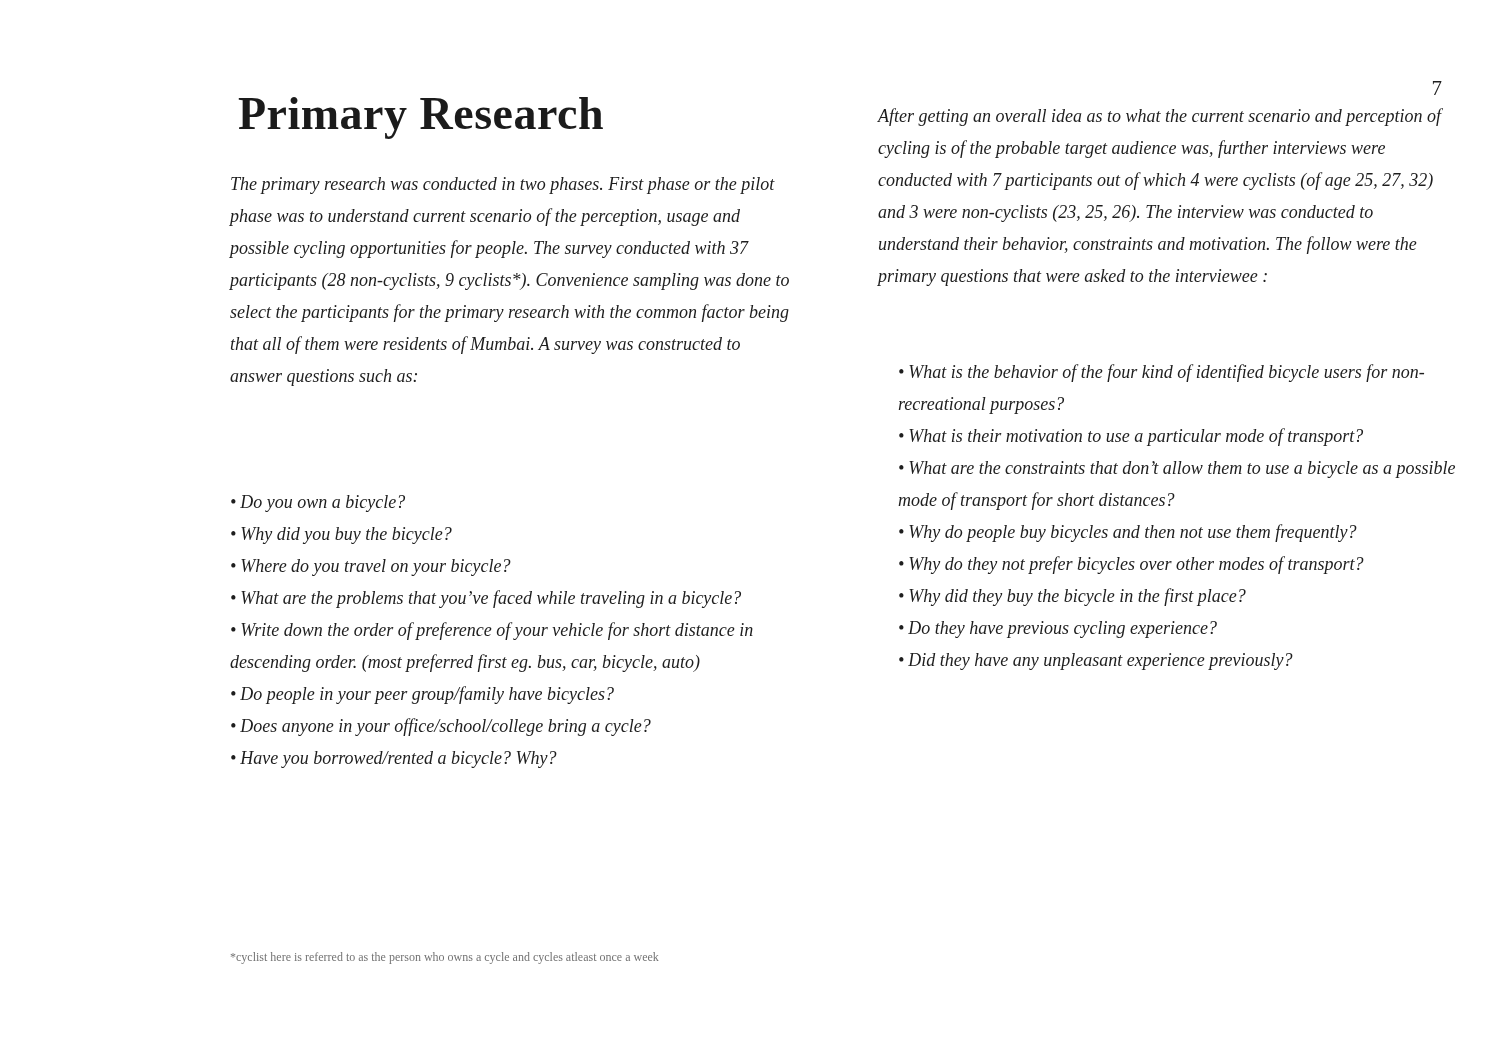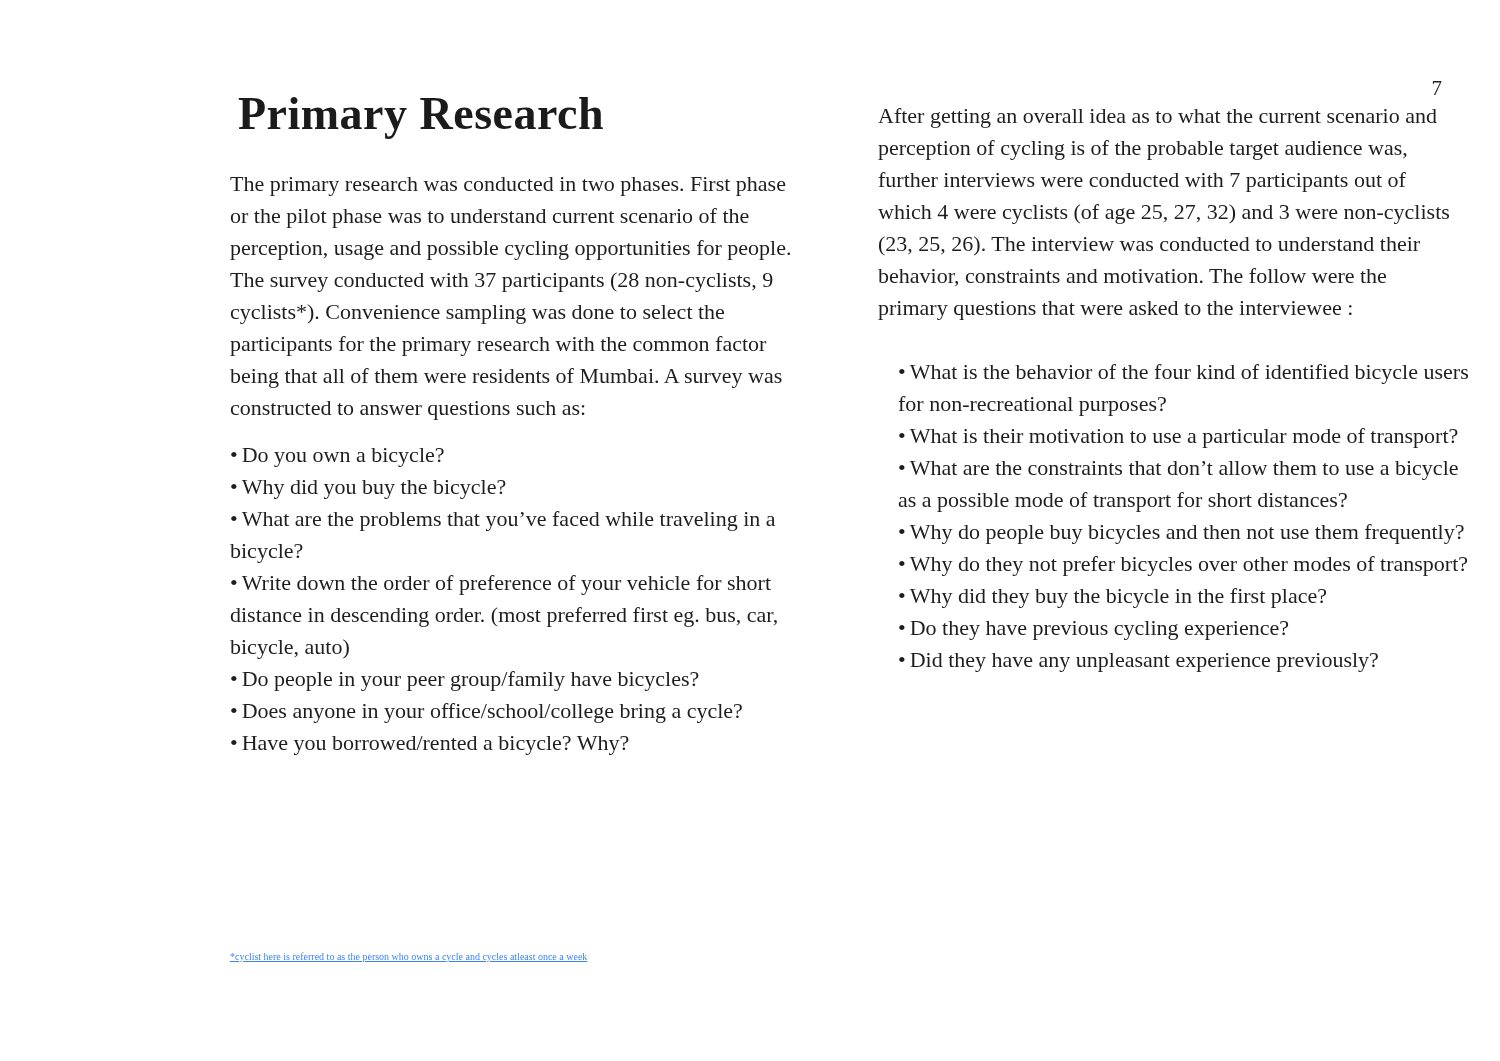--- a/index.html
+++ b/index.html
@@ -30,46 +30,46 @@
     left: 230px;
     top: 88px;
     font-size: 46px;
     line-height: 1.15;
     font-weight: 700;
     letter-spacing: 0.5px;
     color: #1b1b1b;
     margin-left: 8px;
   }
   .body-text {
-    font-size: 22px;
+    font-size: 18px;
     line-height: 32px;
     letter-spacing: 0px;
     color: #1e1e1e;
+    font-style: italic;
   }
   .left-intro {
     position: absolute;
     left: 230px;
     top: 168px;
     width: 565px;
   }
   .left-list {
     position: absolute;
     left: 230px;
-    top: 439px;
+    top: 486px;
     width: 565px;
   }
   .footnote {
     position: absolute;
     left: 230px;
     top: 940px;
     width: 565px;
-    font-size: 10px;
+    font-size: 12px;
     line-height: 34px;
-    color: #3b82f6;
-    text-decoration: underline;
+    color: #737373;
   }
   .right-intro {
     position: absolute;
     left: 878px;
     top: 100px;
     width: 575px;
   }
   .right-list {
     position: absolute;
     left: 878px;
@@ -90,20 +90,21 @@
   <h1 class="title">Primary Research</h1>
 
   <p class="body-text left-intro">The primary research was conducted in two phases. First phase or the pilot phase was to understand current scenario of the perception, usage and possible cycling opportunities for people. The survey conducted with 37 participants (28 non-cyclists, 9 cyclists*). Convenience sampling was done to select the participants for the primary research with the common factor being that all of them were residents of Mumbai. A survey was constructed to answer questions such as:</p>
 
   <div class="body-text left-list">
 
       <div class="bullet-item"><span class="bullet">•</span><span>Do you own a bicycle?</span></div>
 
       <div class="bullet-item"><span class="bullet">•</span><span>Why did you buy the bicycle?</span></div>
 
+      <div class="bullet-item"><span class="bullet">•</span><span>Where do you travel on your bicycle?</span></div>
 
       <div class="bullet-item"><span class="bullet">•</span><span>What are the problems that you’ve faced while traveling in a bicycle?</span></div>
 
       <div class="bullet-item"><span class="bullet">•</span><span>Write down the order of preference of your vehicle for short distance in descending order. (most preferred first eg. bus, car, bicycle, auto)</span></div>
 
       <div class="bullet-item"><span class="bullet">•</span><span>Do people in your peer group/family have bicycles?</span></div>
 
       <div class="bullet-item"><span class="bullet">•</span><span>Does anyone in your office/school/college bring a cycle?</span></div>
 
       <div class="bullet-item"><span class="bullet">•</span><span>Have you borrowed/rented a bicycle? Why?</span></div>

